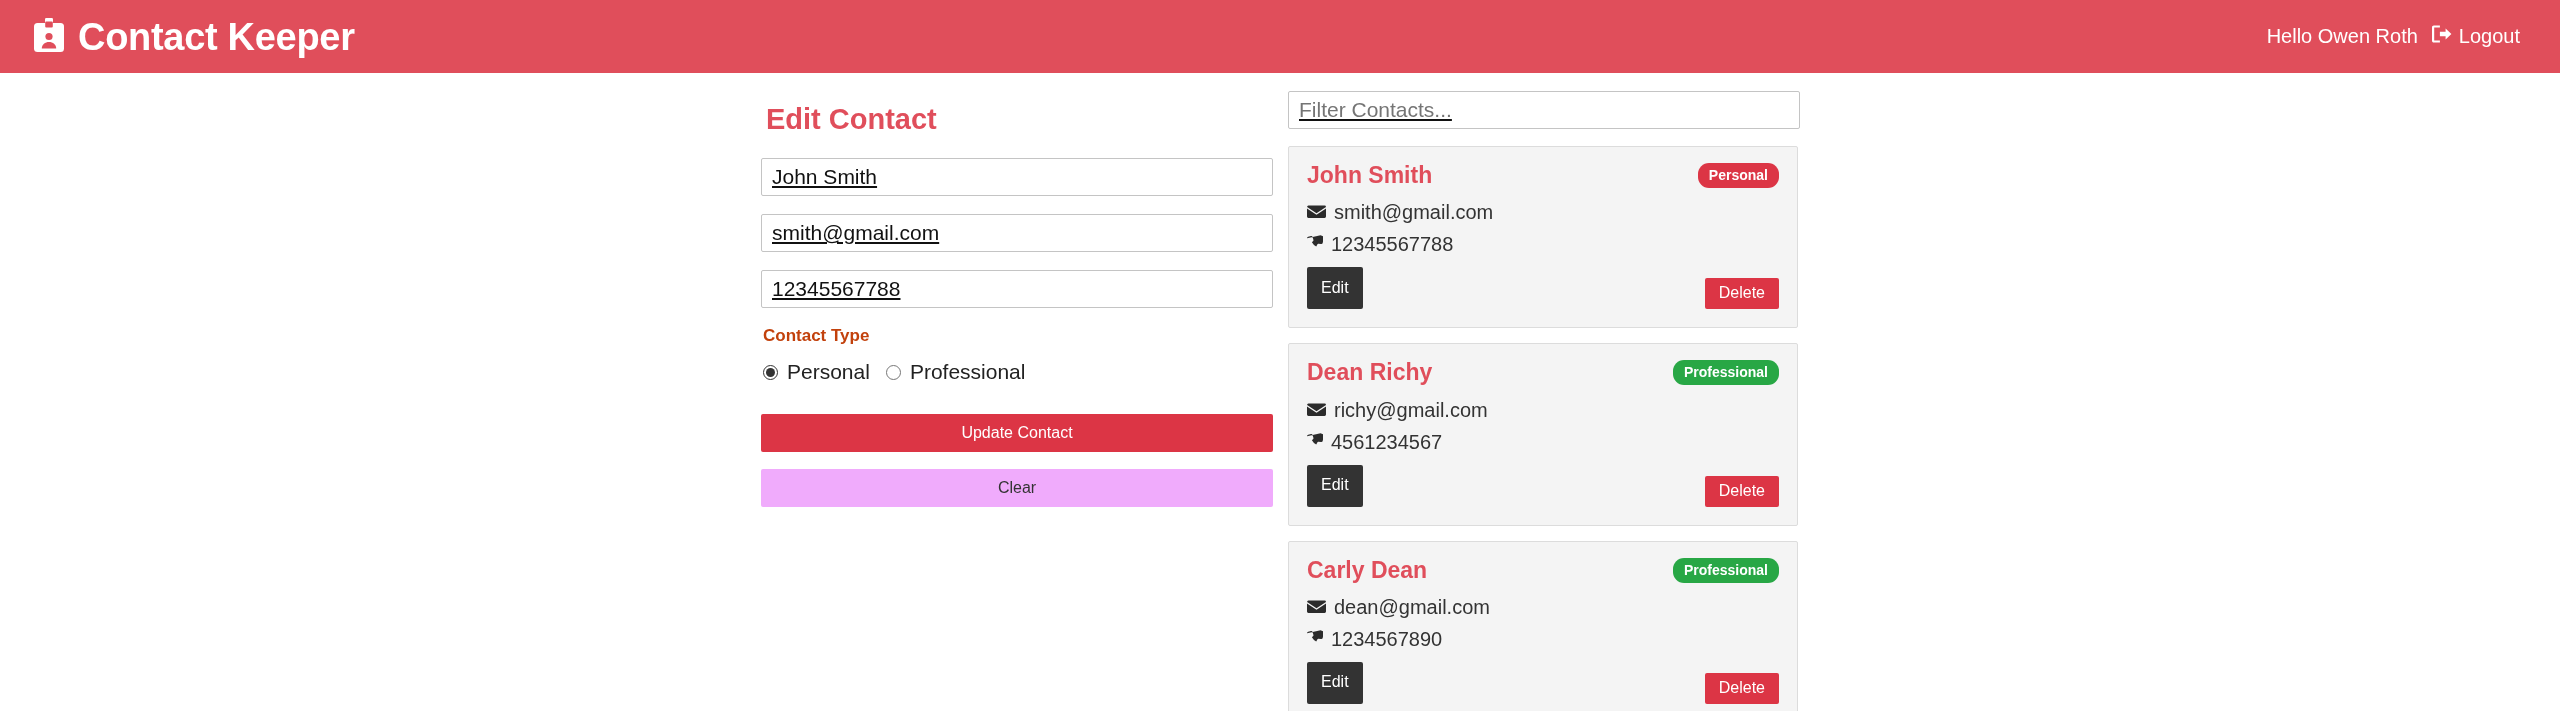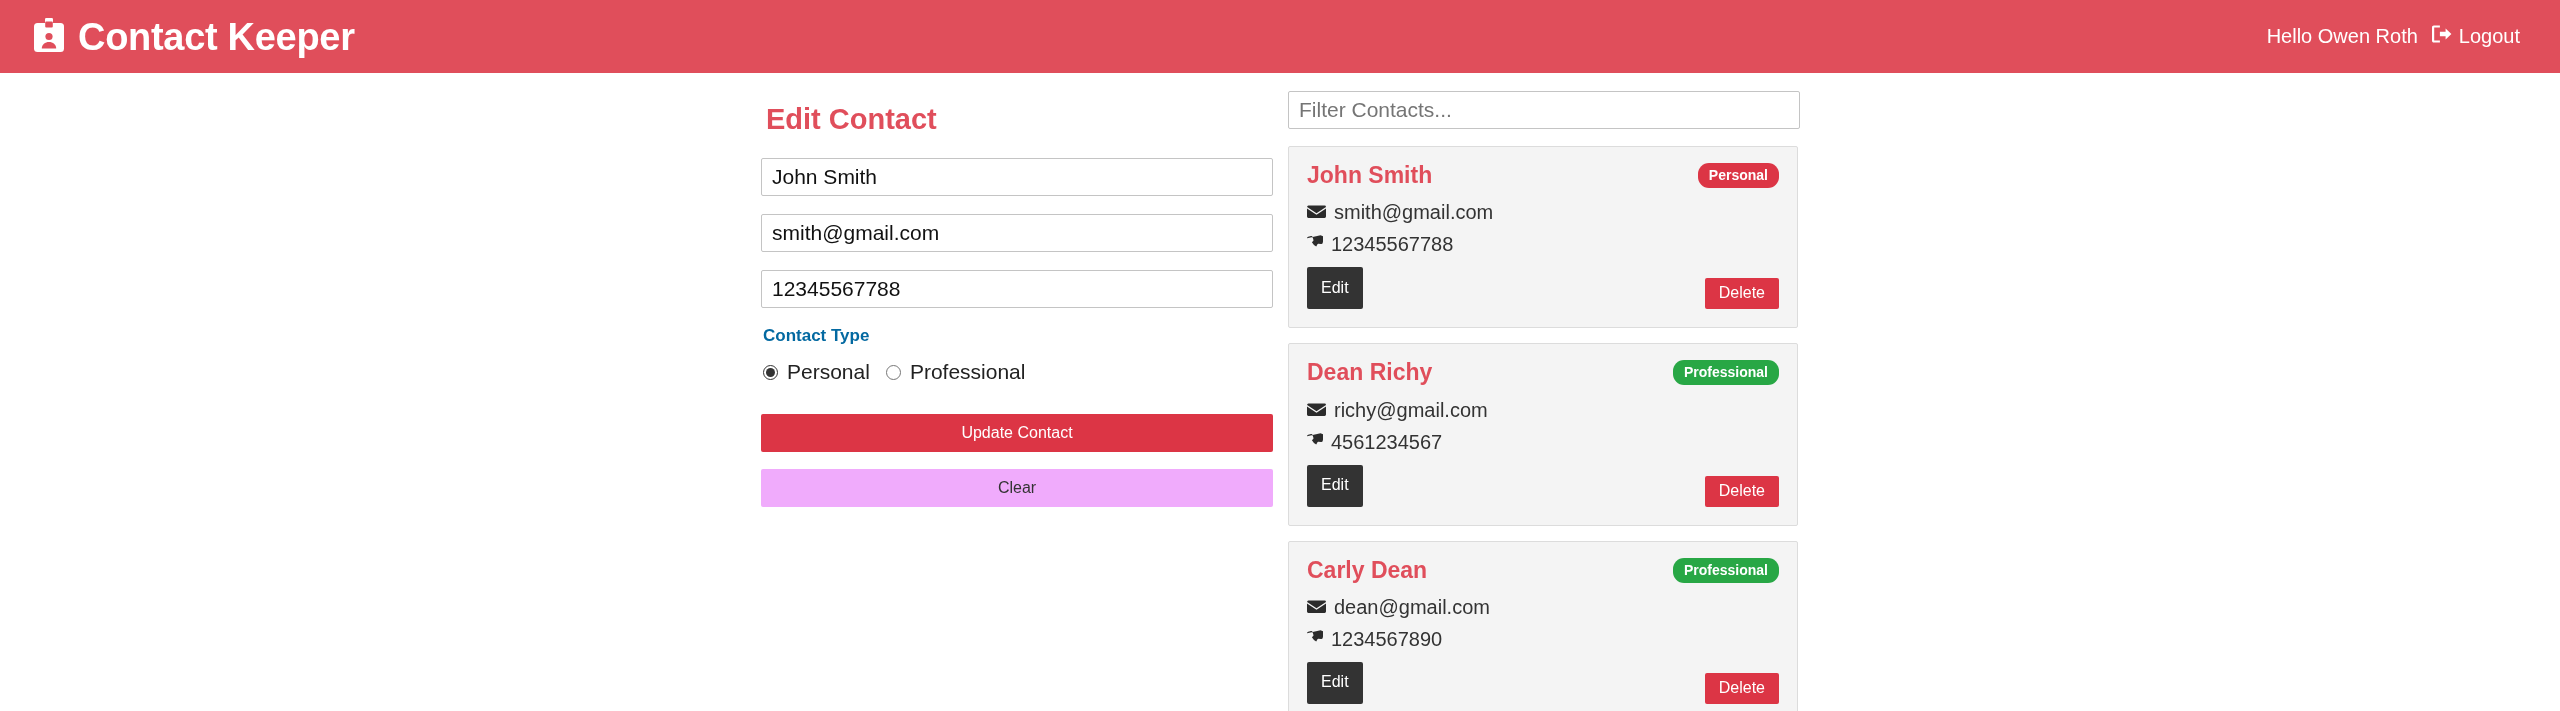--- a/index.html
+++ b/index.html
@@ -87,27 +87,28 @@
     height: 38px;
     padding: 6px 10px;
     font-family: "Liberation Sans", sans-serif;
     font-size: 21px;
     color: #111;
     background: #fff;
     border: 1px solid #c4c4c4;
     border-radius: 2px;
     margin-bottom: 18px;
     line-height: 1.2;
+    text-decoration: underline;
   }
   .form-control::placeholder { color: #757575; }
 
   .type-label {
     font-size: 17px;
     font-weight: bold;
-    color: #0369a1;
+    color: #c2410c;
     margin: 8px 0 14px 2px;
   }
   .radio-row {
     display: flex;
     align-items: center;
     font-size: 21px;
     color: #222;
     margin-bottom: 30px;
     gap: 4px;
   }

